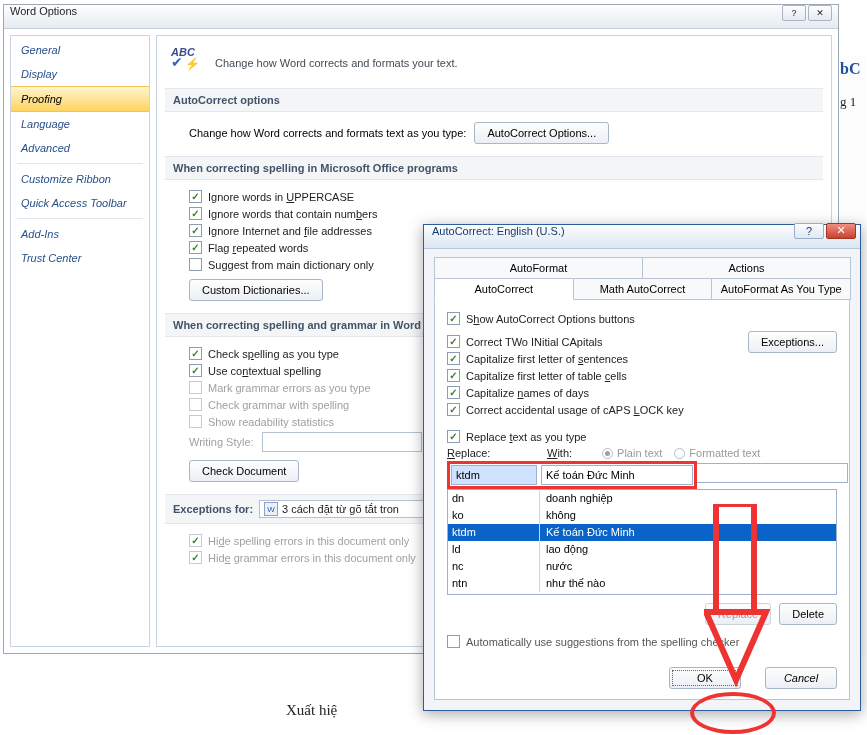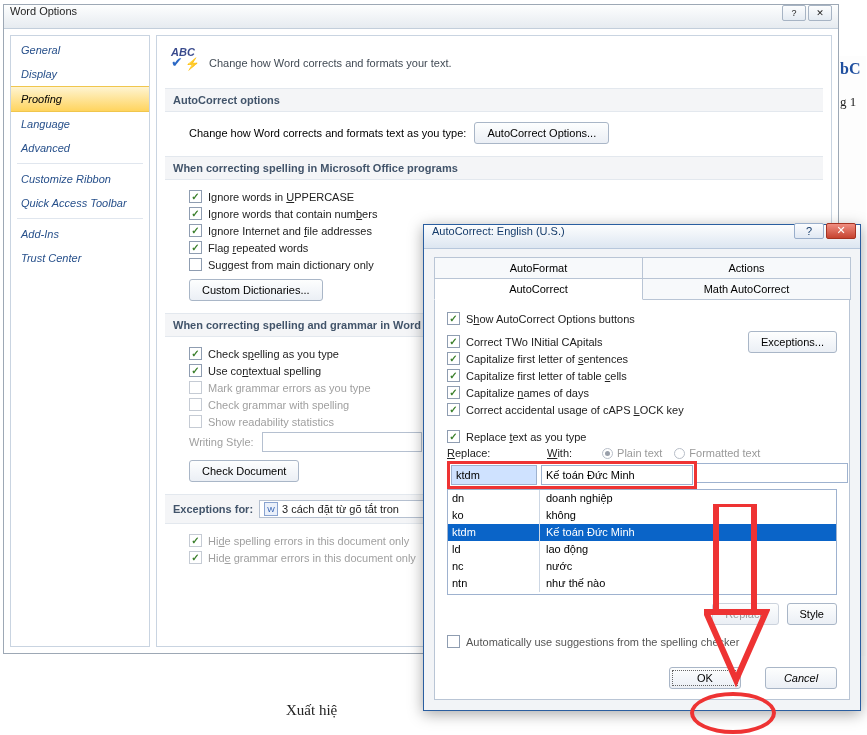--- a/index.html
+++ b/index.html
@@ -21,21 +21,21 @@
     border-radius: 2px; display: flex; align-items: center; justify-content: center;
     background: linear-gradient(#fcfdfe,#e4ebf2); font-size: 9px;
   }
   .wo-body { display: flex; height: calc(100% - 24px); padding: 6px; gap: 6px; }
   .wo-nav { width: 140px; background: #fff; border: 1px solid #c9d4e1; padding: 2px 0; }
   .wo-nav-item { padding: 6px 10px; color: #264f8a; cursor: default; font-style: italic; }
   .wo-nav-item.selected { background: linear-gradient(#fef4d1,#ffd45e); color: #000; border-top: 1px solid #f0c64d; border-bottom: 1px solid #f0c64d; }
   .wo-nav-sep { height: 1px; background: #e0e6ee; margin: 3px 6px; }
   
   .wo-main { flex: 1; border: 1px solid #c9d4e1; background: #fff; padding: 12px 14px; overflow: hidden; }
-  .hdr { display: flex; align-items: center; gap: 4px; color: #424b55; font-size: 13px; margin-bottom: 10px; }
+  .hdr { display: flex; align-items: center; gap: 10px; color: #424b55; font-size: 13px; margin-bottom: 10px; }
   .hdr-icon {
     width: 34px; height: 30px; display: flex; flex-direction: column; align-items: flex-start;
     font-size: 9px; line-height: 9px; color: #3a4b8d; position: relative;
   }
   .hdr-icon .abc { font-style: italic; font-weight: bold; }
   .hdr-icon .chk { color: #2b68c5; font-size: 14px; position: absolute; left: 0; top: 10px; }
   .hdr-icon .bolt { color: #e3a323; font-size: 12px; position: absolute; left: 14px; top: 12px; }
   
   .section-title {
     background: #f4f5f7; font-weight: bold; color: #42546a;
@@ -250,20 +250,21 @@
   </div>
   <div class="ac-body">
     <div class="ac-tabstrip">
       <div class="ac-tabs-row">
         <div class="ac-tab">AutoFormat</div>
         <div class="ac-tab">Actions</div>
       </div>
       <div class="ac-tabs-row">
         <div class="ac-tab active">AutoCorrect</div>
         <div class="ac-tab">Math AutoCorrect</div>
+        <div class="ac-tab">AutoFormat As You Type</div>
       </div>
     </div>
 
     <div class="ac-panel">
       <div class="ac-chk">
           <span class="chk-box checked"></span>
           <span>S<span class="underline">h</span>ow AutoCorrect Options buttons</span>
         </div>
       <div style="height:6px;"></div>
       <div style="display:flex;align-items:flex-start;">
@@ -342,21 +343,21 @@
             <div class="c2">nước</div>
           </div>
           <div class="ac-list-row">
             <div class="c1">ntn</div>
             <div class="c2">như thế nào</div>
           </div>
         </div>
 
       <div class="ac-btnrow">
         <button class="btn disabled"><span>Replace</span></button>
-        <button class="btn"><span>Style</span></button>
+        <button class="btn"><span>Delete</span></button>
       </div>
 
       <div class="ac-chk" style="margin-top:8px;color:#555;">
           <span class="chk-box"></span>
           <span>Automatically use suggestions from the spelling checker</span>
         </div>
 
       <div class="ac-footer">
         <button class="btn primary" style="min-width:72px;"><span>OK</span></button>
         <button class="btn" style="min-width:72px;font-style:italic;"><span>Cancel</span></button>

